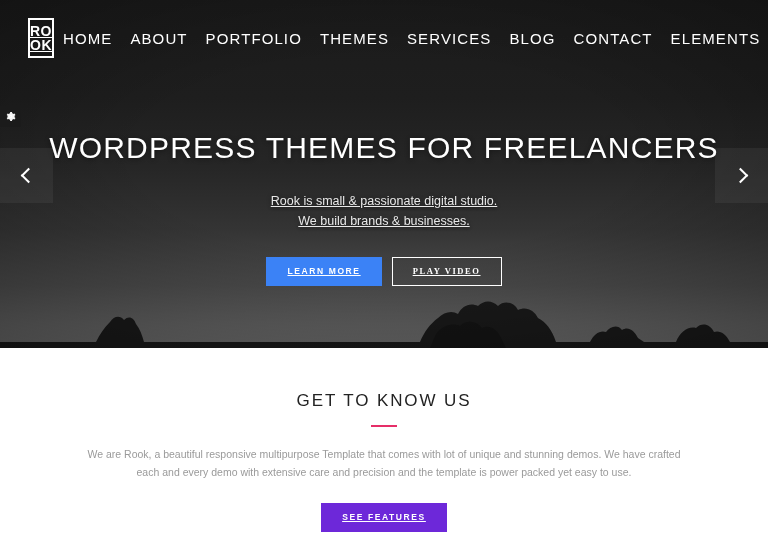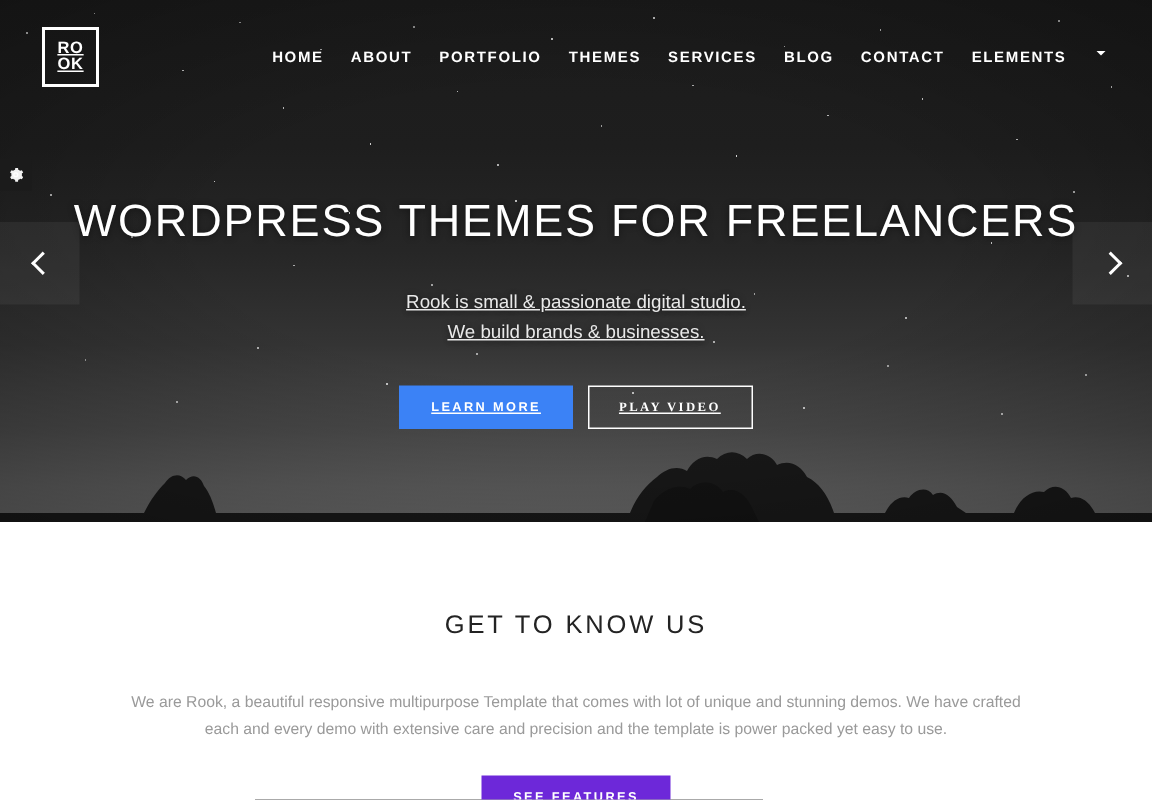--- a/index.html
+++ b/index.html
@@ -101,31 +101,31 @@
     display:flex; align-items:center; z-index:20;
   }
   .logo {
     margin-left:28px; width:38px; height:40px;
     border:2px solid #ffffff;
     display:flex; flex-direction:column;
     align-items:center; justify-content:center;
     color:#fff; line-height:1;
   }
   .logo span {
-    font-size:11px; font-weight:bold; letter-spacing:.5px;
+    font-size:14px; font-weight:bold; letter-spacing:.5px;
     display:block;
   }
   .main-nav {
     margin-left:auto; margin-right:22px;
     display:flex; align-items:center; gap:0;
   }
   .nav-item {
     color:#ffffff;
-    font-size:10px;
-    font-weight:bold;
+    font-size:15px;
+    font-weight:normal;
     letter-spacing:1.1px;
     padding:6px 9px;
     text-decoration:none;
     white-space:nowrap;
     cursor:pointer;
   }
   .nav-item.has-caret { display:inline-flex; align-items:flex-start; gap:20px; }
   .caret {
     width:0; height:0;
     border-left:3px solid transparent;
@@ -202,21 +202,21 @@
     display:flex; align-items:center; justify-content:center;
     cursor:pointer; z-index:25;
   }
 
   
   .about {
     width:768px; height:185px;
     background:#ffffff;
     display:flex; flex-direction:column;
     align-items:center;
-    padding-top:59px;
+    padding-top:43px;
   }
   .about-title {
     color:#232323;
     font-size:17px;
     font-weight:400;
     letter-spacing:1.9px;
     text-align:center;
   }
   .title-divider {
     width:26px; height:2px;

